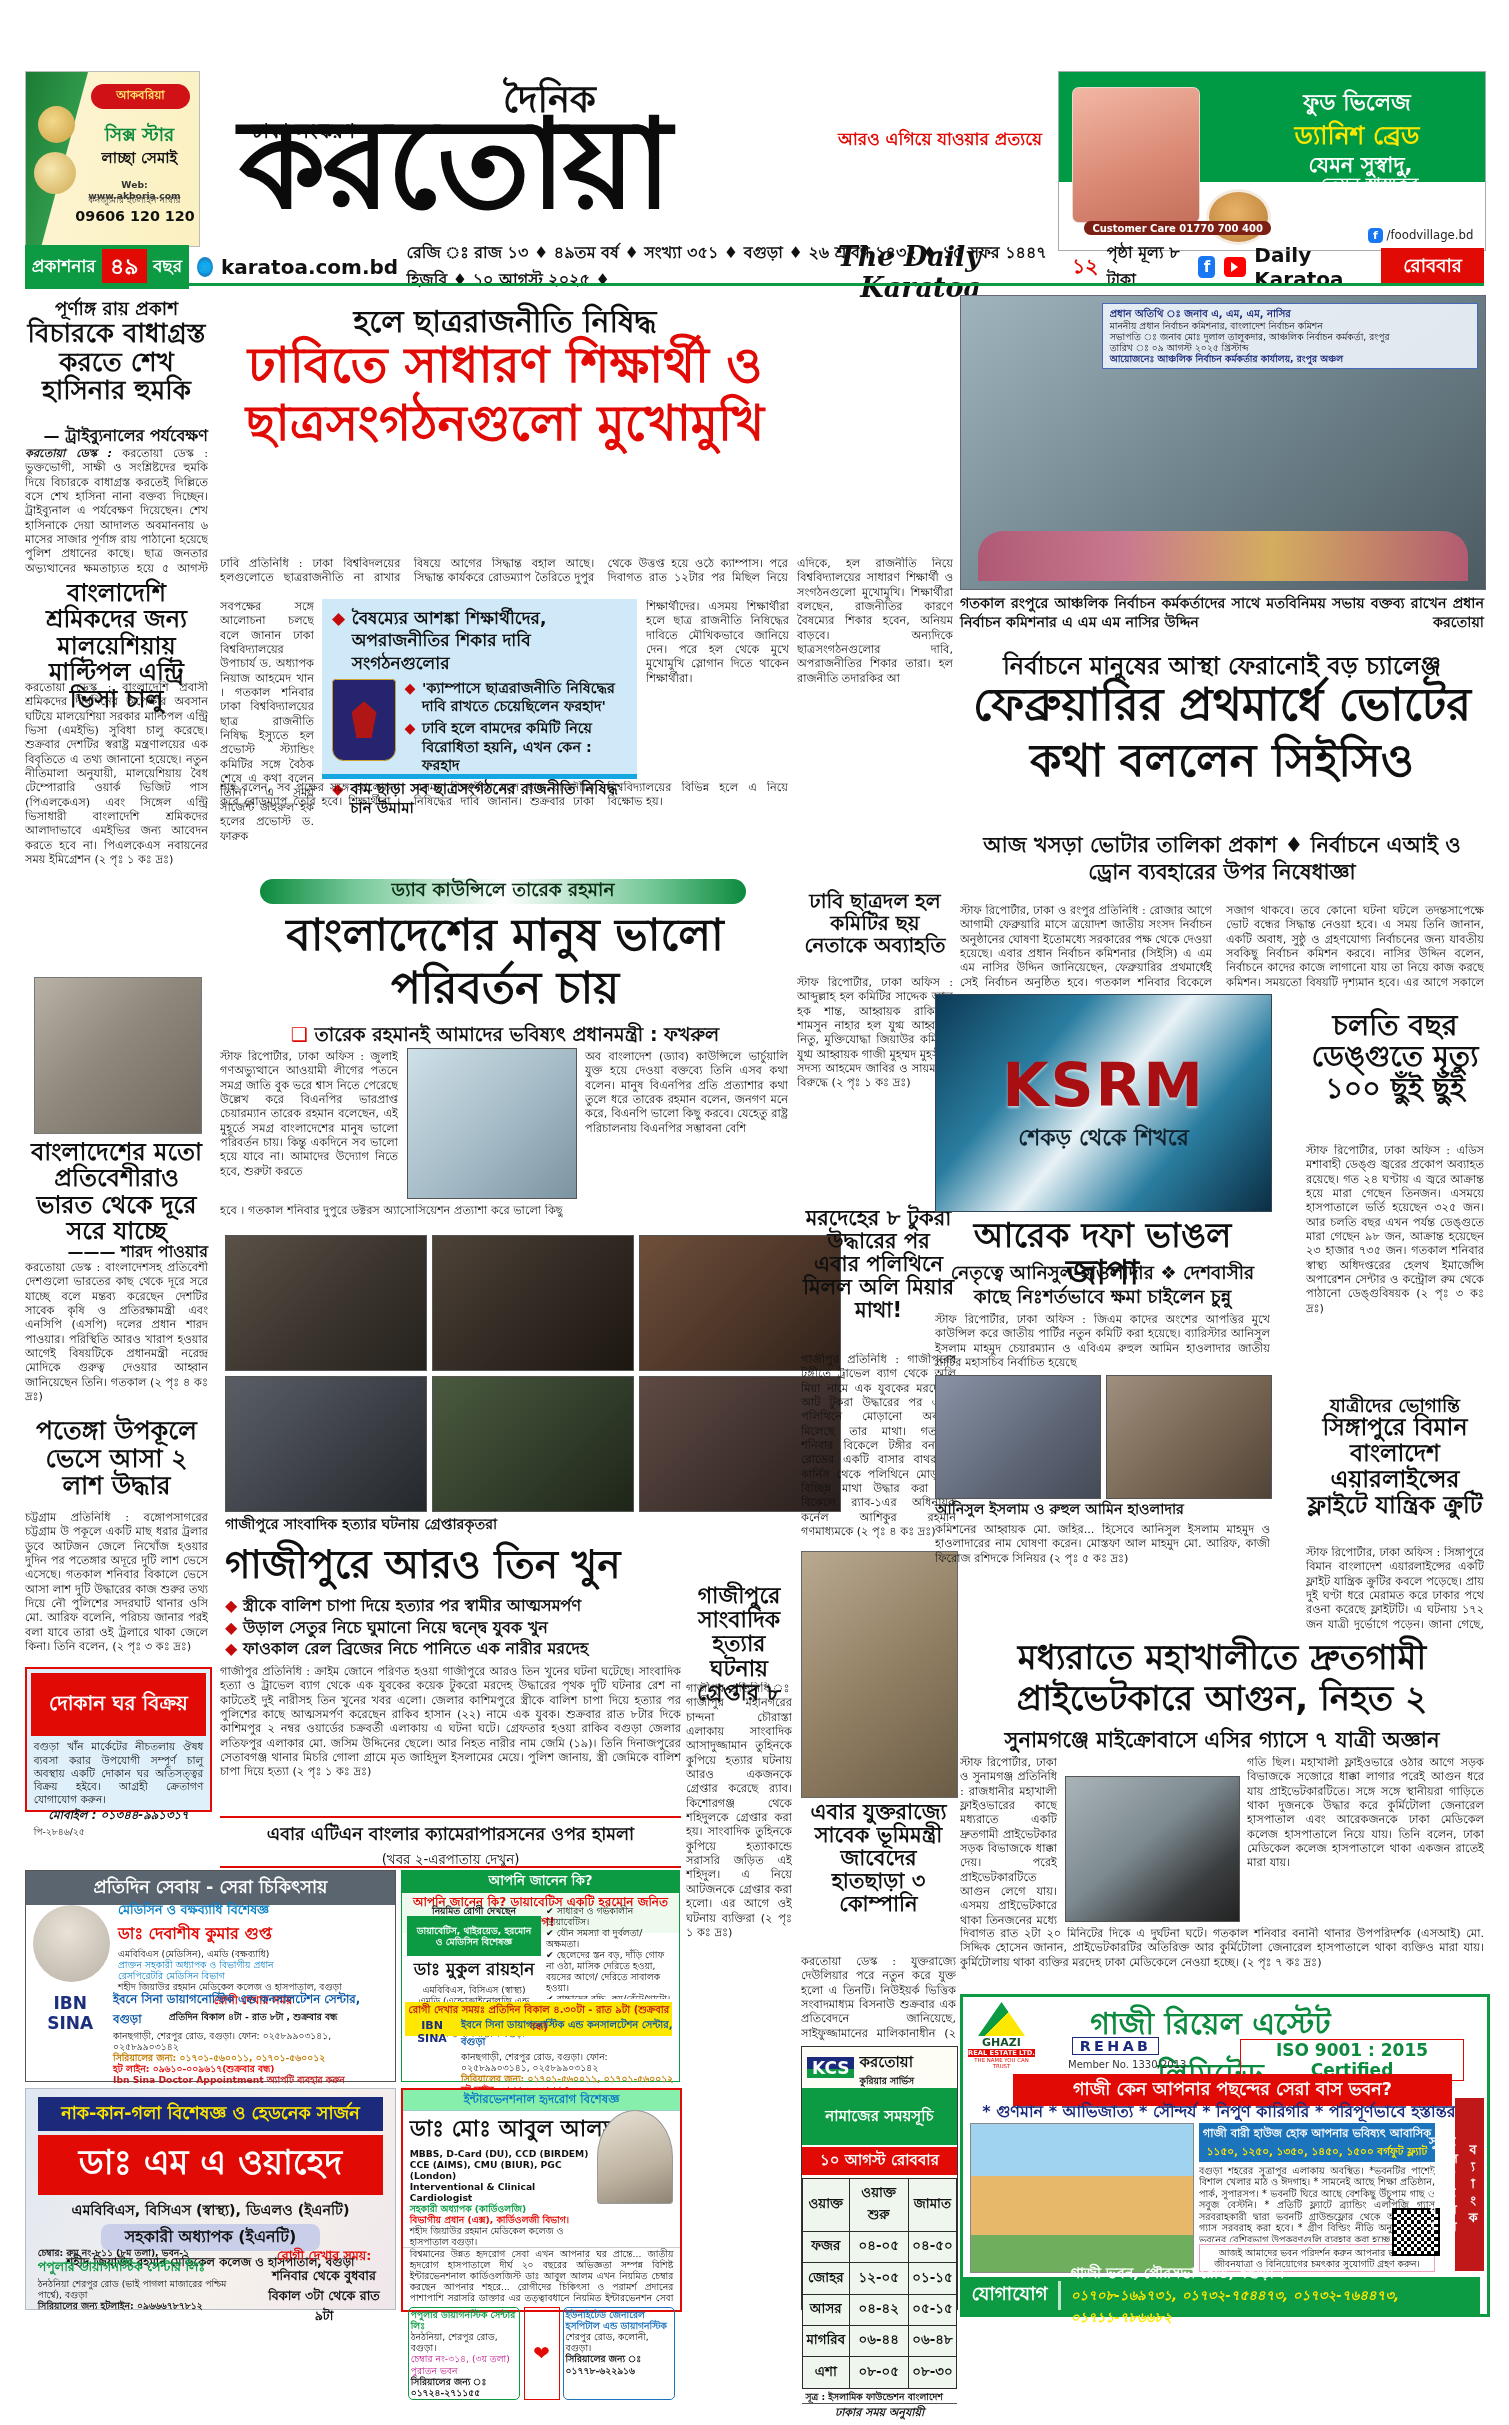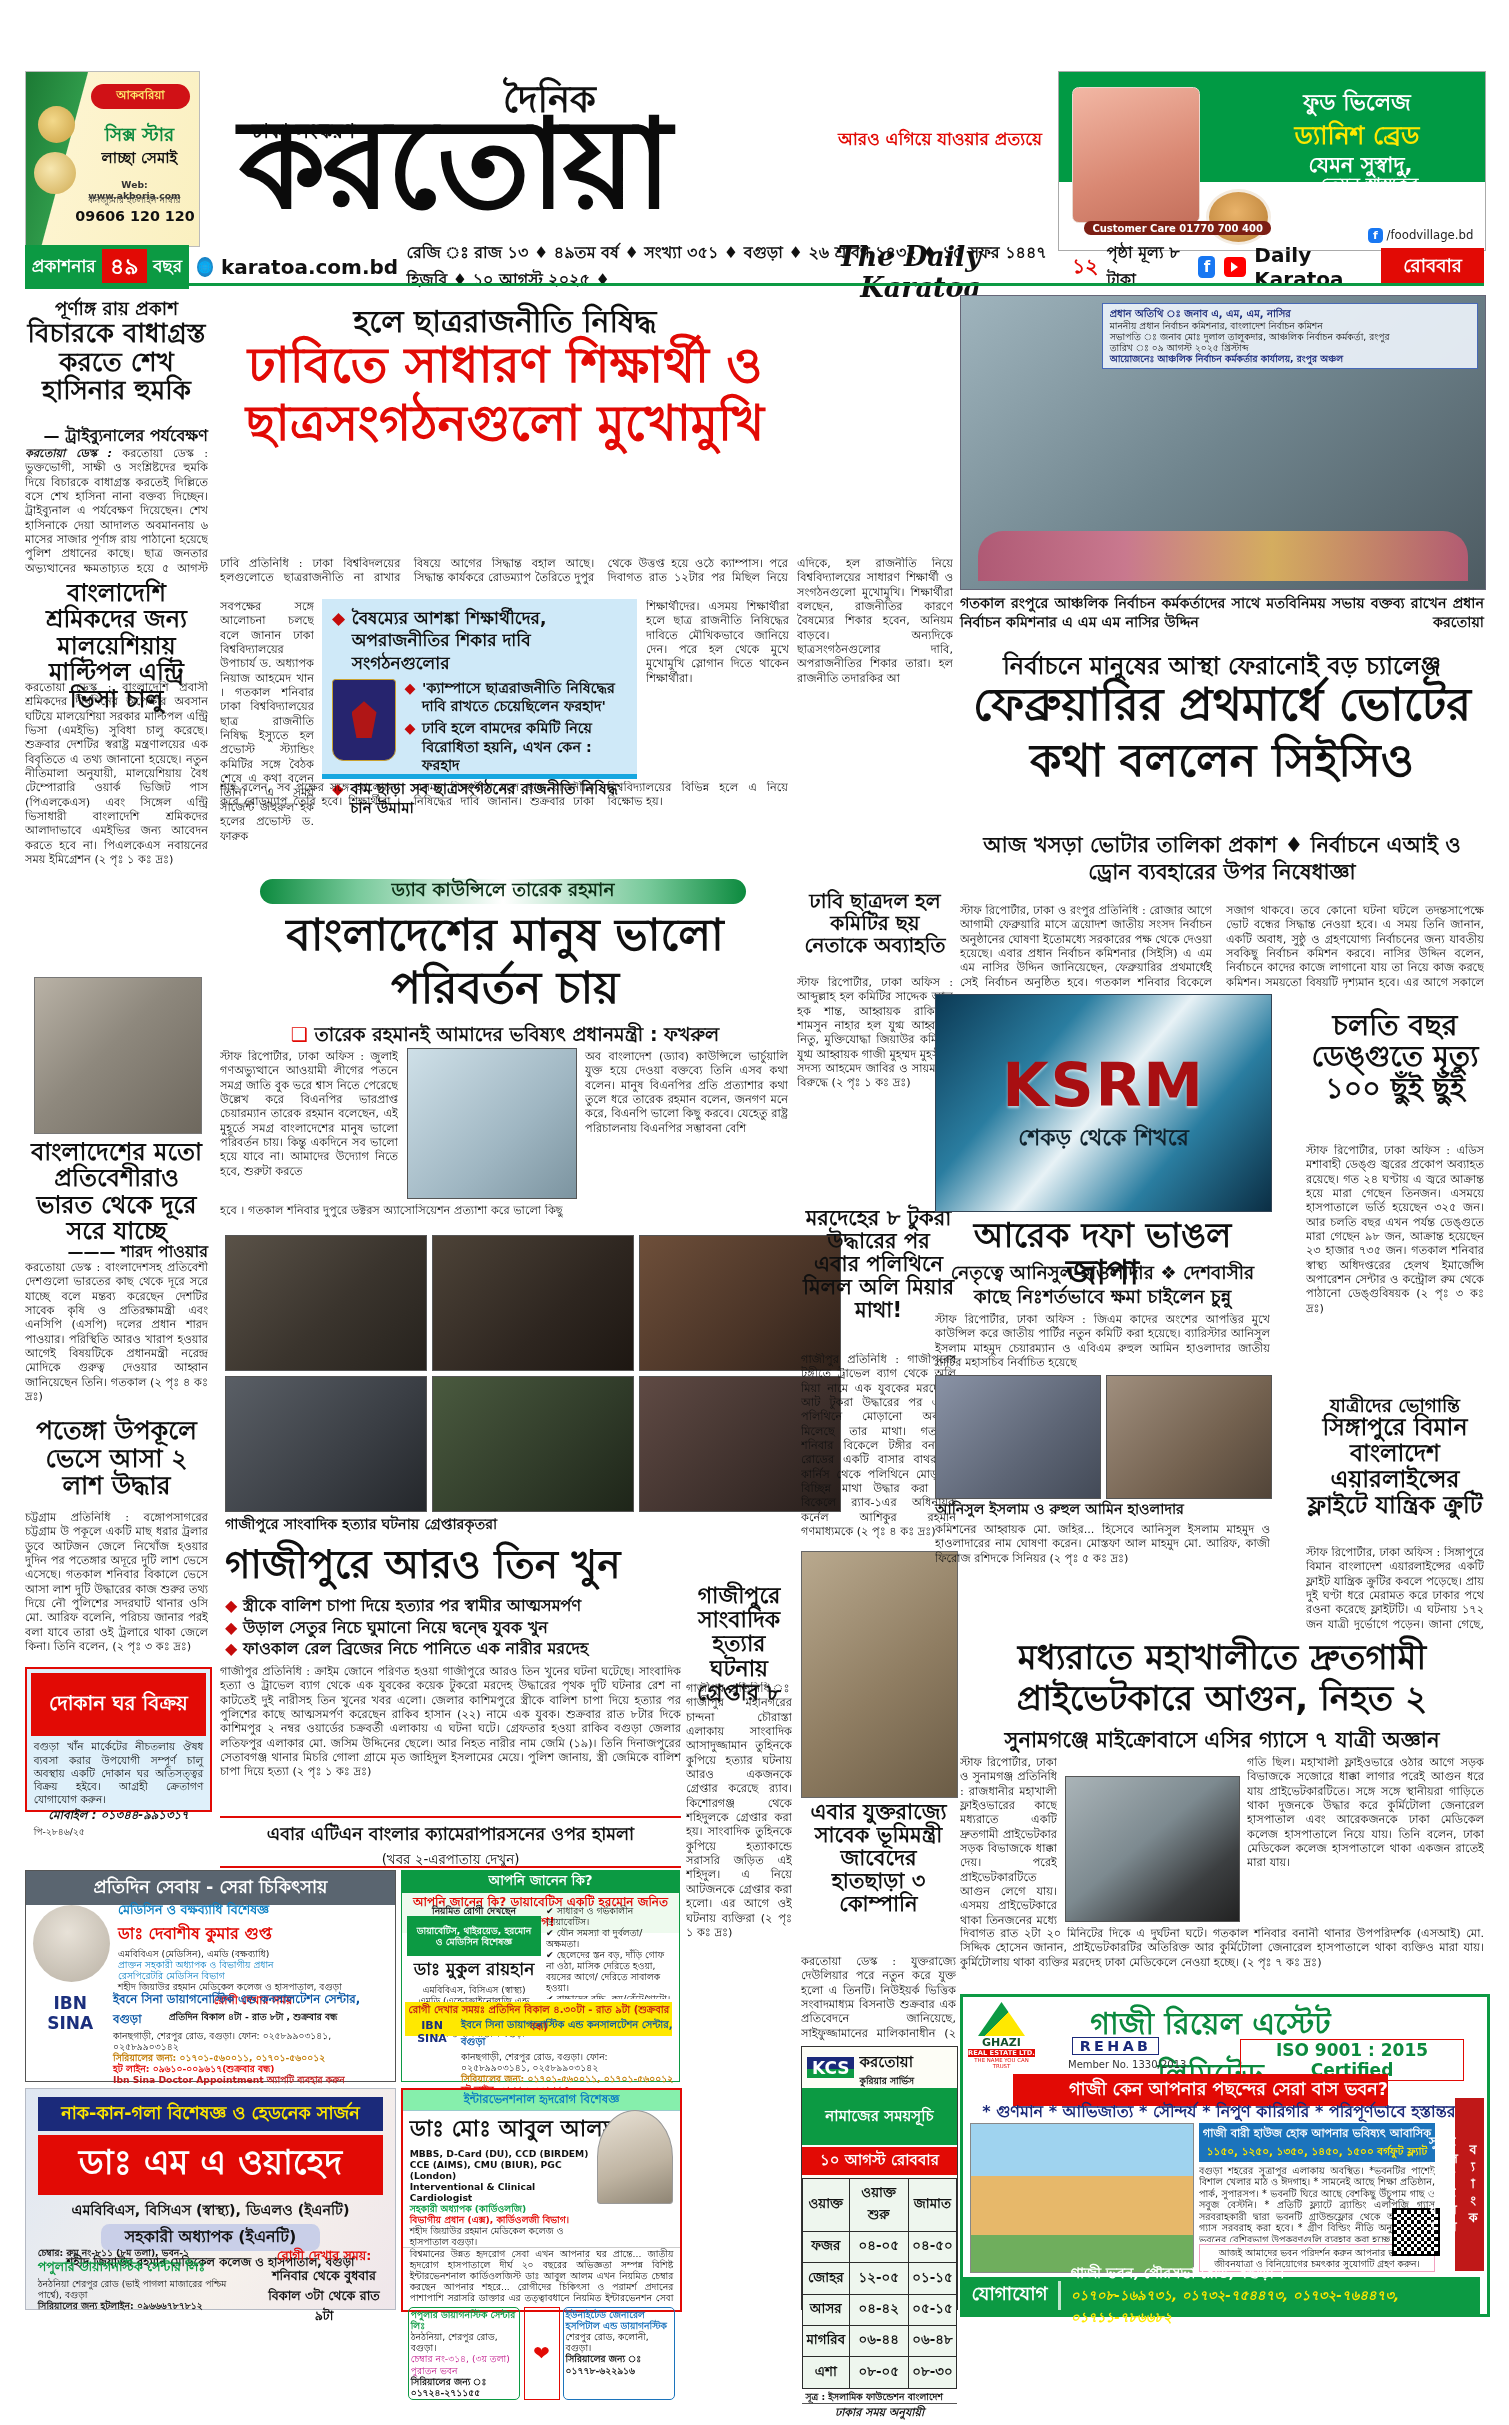--- a/index.html
+++ b/index.html
@@ -291,21 +291,21 @@
     <div class="abs" style="left:5px;top:5px;width:67px;height:64px;">
       <div style="width:47px;height:34px;background:linear-gradient(135deg,#0c9a43 50%,#ffe800 50%);clip-path:polygon(50% 0,100% 100%,0 100%);margin:0 auto;"></div>
       <div class="c" style="font-size:11px;font-weight:900;color:#14502c;">GHAZI</div>
       <div class="c" style="font-size:6.7px;font-weight:bold;color:#fff;background:#e20a05;">REAL ESTATE LTD.</div>
       <div class="c" style="font-size:5.4px;color:#e20a05;">THE NAME YOU CAN TRUST</div>
     </div>
     <div class="abs c" style="left:80px;top:3.4px;width:335px;font-size:30px;font-weight:900;color:#0c8a3e;">গাজী রিয়েল এস্টেট লিমিটেড</div>
     <div class="abs" style="left:109px;top:40px;font-size:14.3px;font-weight:900;color:#1b2a7a;letter-spacing:3.4px;border:1.7px solid #1b2a7a;padding:0 6.7px;">REHAB</div>
     <div class="abs" style="left:105px;top:62px;font-size:10px;color:#333;">Member No. 1330/2013</div>
     <div class="abs c" style="left:277px;top:42px;width:222px;font-size:17px;font-weight:900;color:#0c8a3e;border:1.7px solid #e20a05;">ISO 9001 : 2015 Certified</div>
-    <div class="abs c" style="left:50px;top:77px;width:375px;background:#e20a05;color:#fff;font-size:17.6px;font-weight:900;padding:1.7px 0;text-align:right;">গাজী কেন আপনার পছন্দের সেরা বাস ভবন?</div>
+    <div class="abs c" style="left:50px;top:77px;width:439px;background:#e20a05;color:#fff;font-size:17.6px;font-weight:900;padding:1.7px 0;">গাজী কেন আপনার পছন্দের সেরা বাস ভবন?</div>
     <div class="abs c" style="left:8.4px;top:102px;width:495px;font-size:16px;font-weight:900;color:#1b2a7a;">* গুণমান  * আভিজাত্য  * সৌন্দর্য * নিপুণ কারিগরি  * পরিপূর্ণভাবে হস্তান্তর</div>
     <div class="abs" style="left:6.7px;top:126px;width:222px;height:148px;background:linear-gradient(180deg,#9fd3ef 0 35%,#e7b86a 35% 75%,#6fae5d 75% 100%);border:0.8px solid #888;"></div>
     <div class="abs" style="left:236px;top:126px;width:236px;">
       <div class="c" style="background:#1c74bc;color:#fff;font-size:11.3px;font-weight:bold;padding:1.7px 1.7px 0;">গাজী বারী হাউজ হোক আপনার ভবিষ্যৎ আবাসিক</div>
       <div class="c" style="background:#1c74bc;color:#ffe800;font-size:10.5px;font-weight:bold;padding:0 1.7px 1.7px;">১১৫০, ১২৫০, ১৩৫০, ১৪৫০, ১৫০০ বর্গফুট ফ্ল্যাট</div>
       <div class="j small clip" style="height:77px;margin-top:2.5px;font-size:9.6px;">বগুড়া শহরের সুত্রাপুর এলাকায় অবস্থিত। *ভবনটির পাশেই বিশাল খেলার মাঠ ও ঈদগাহ। * সামনেই আছে শিক্ষা প্রতিষ্ঠান, পার্ক, সুপারসপ। * ভবনটি ঘিরে আছে বেশকিছু উঁচুপাম গাছ ও সবুজ বেস্টনি। * প্রতিটি ফ্ল্যাটে ব্র্যান্ডিং এলপিজি গ্যাস সরবরাহকারী দ্বারা ভবনটি গ্রাউন্ডফ্লোর থেকে আলাদাভাবে গ্যাস সরবরাহ করা হবে। * গ্রীণ বিল্ডিং নীতি অনুসরণ করেই ভবনের বেশিরভাগ উপকরণগুলি ব্যবহার করা হচ্ছে।</div>
       <div class="small c" style="border:1.7px solid #f2a0c0;padding:1.7px;margin-top:2.5px;">আজই আমাদের ভবন পরিদর্শন করুন আপনার ভবিষ্যৎ জীবনযাত্রা ও বিনিয়োগের চমৎকার সুযোগটি গ্রহণ করুন।</div>
     </div>
     <div class="abs qr" style="left:429px;top:211px;width:44px;height:44px;"></div>
     <div class="abs c vert" style="right:3.4px;top:101px;width:28.5px;height:173px;background:#c01818;color:#fff;font-size:12.6px;font-weight:bold;">ব্যাংক লোনের সুবিধা</div>

